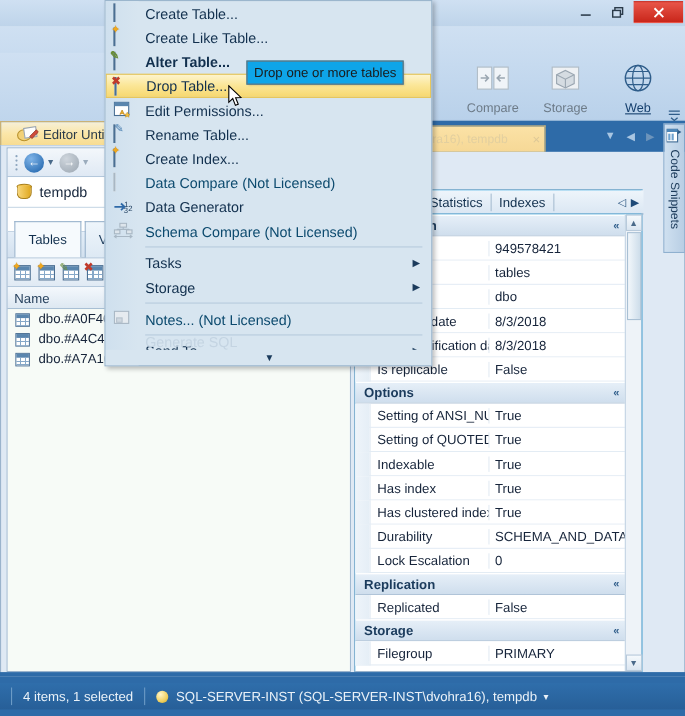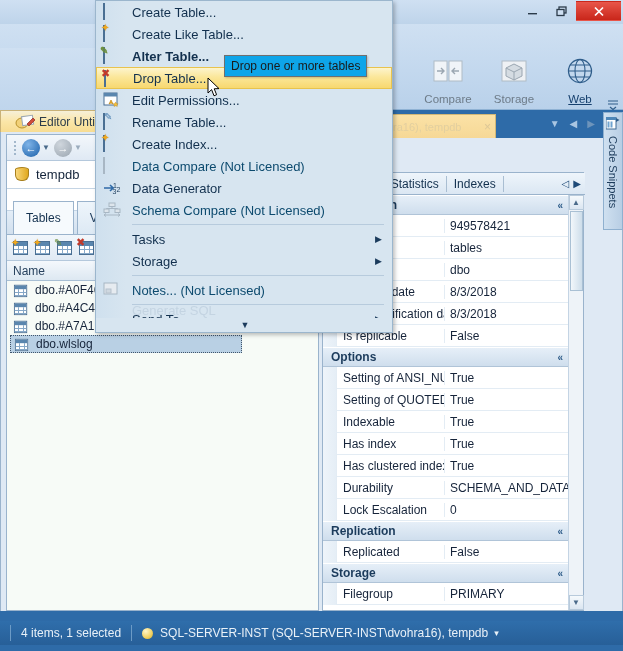--- a/index.html
+++ b/index.html
@@ -569,26 +569,20 @@
               <span class="tbl-grid"></span>
             </span>
           <span>dbo.#A4C4FD</span>
         </div>
         <div class="obj-row">
           <span class="tbl-icon">
               <span class="tbl-grid"></span>
             </span>
           <span>dbo.#A7A169</span>
         </div>
-        <div class="obj-row selected">
-          <span class="tbl-icon">
-              <span class="tbl-grid"></span>
-            </span>
-          <span>dbo.wlslog</span>
-        </div>
       </div>
     </div>
 
     <div class="right-panel">
 
       <div class="prop-tabstrip">
         <div class="ptab">
           <span>Columns</span>
         </div>
         <div class="ptab">

